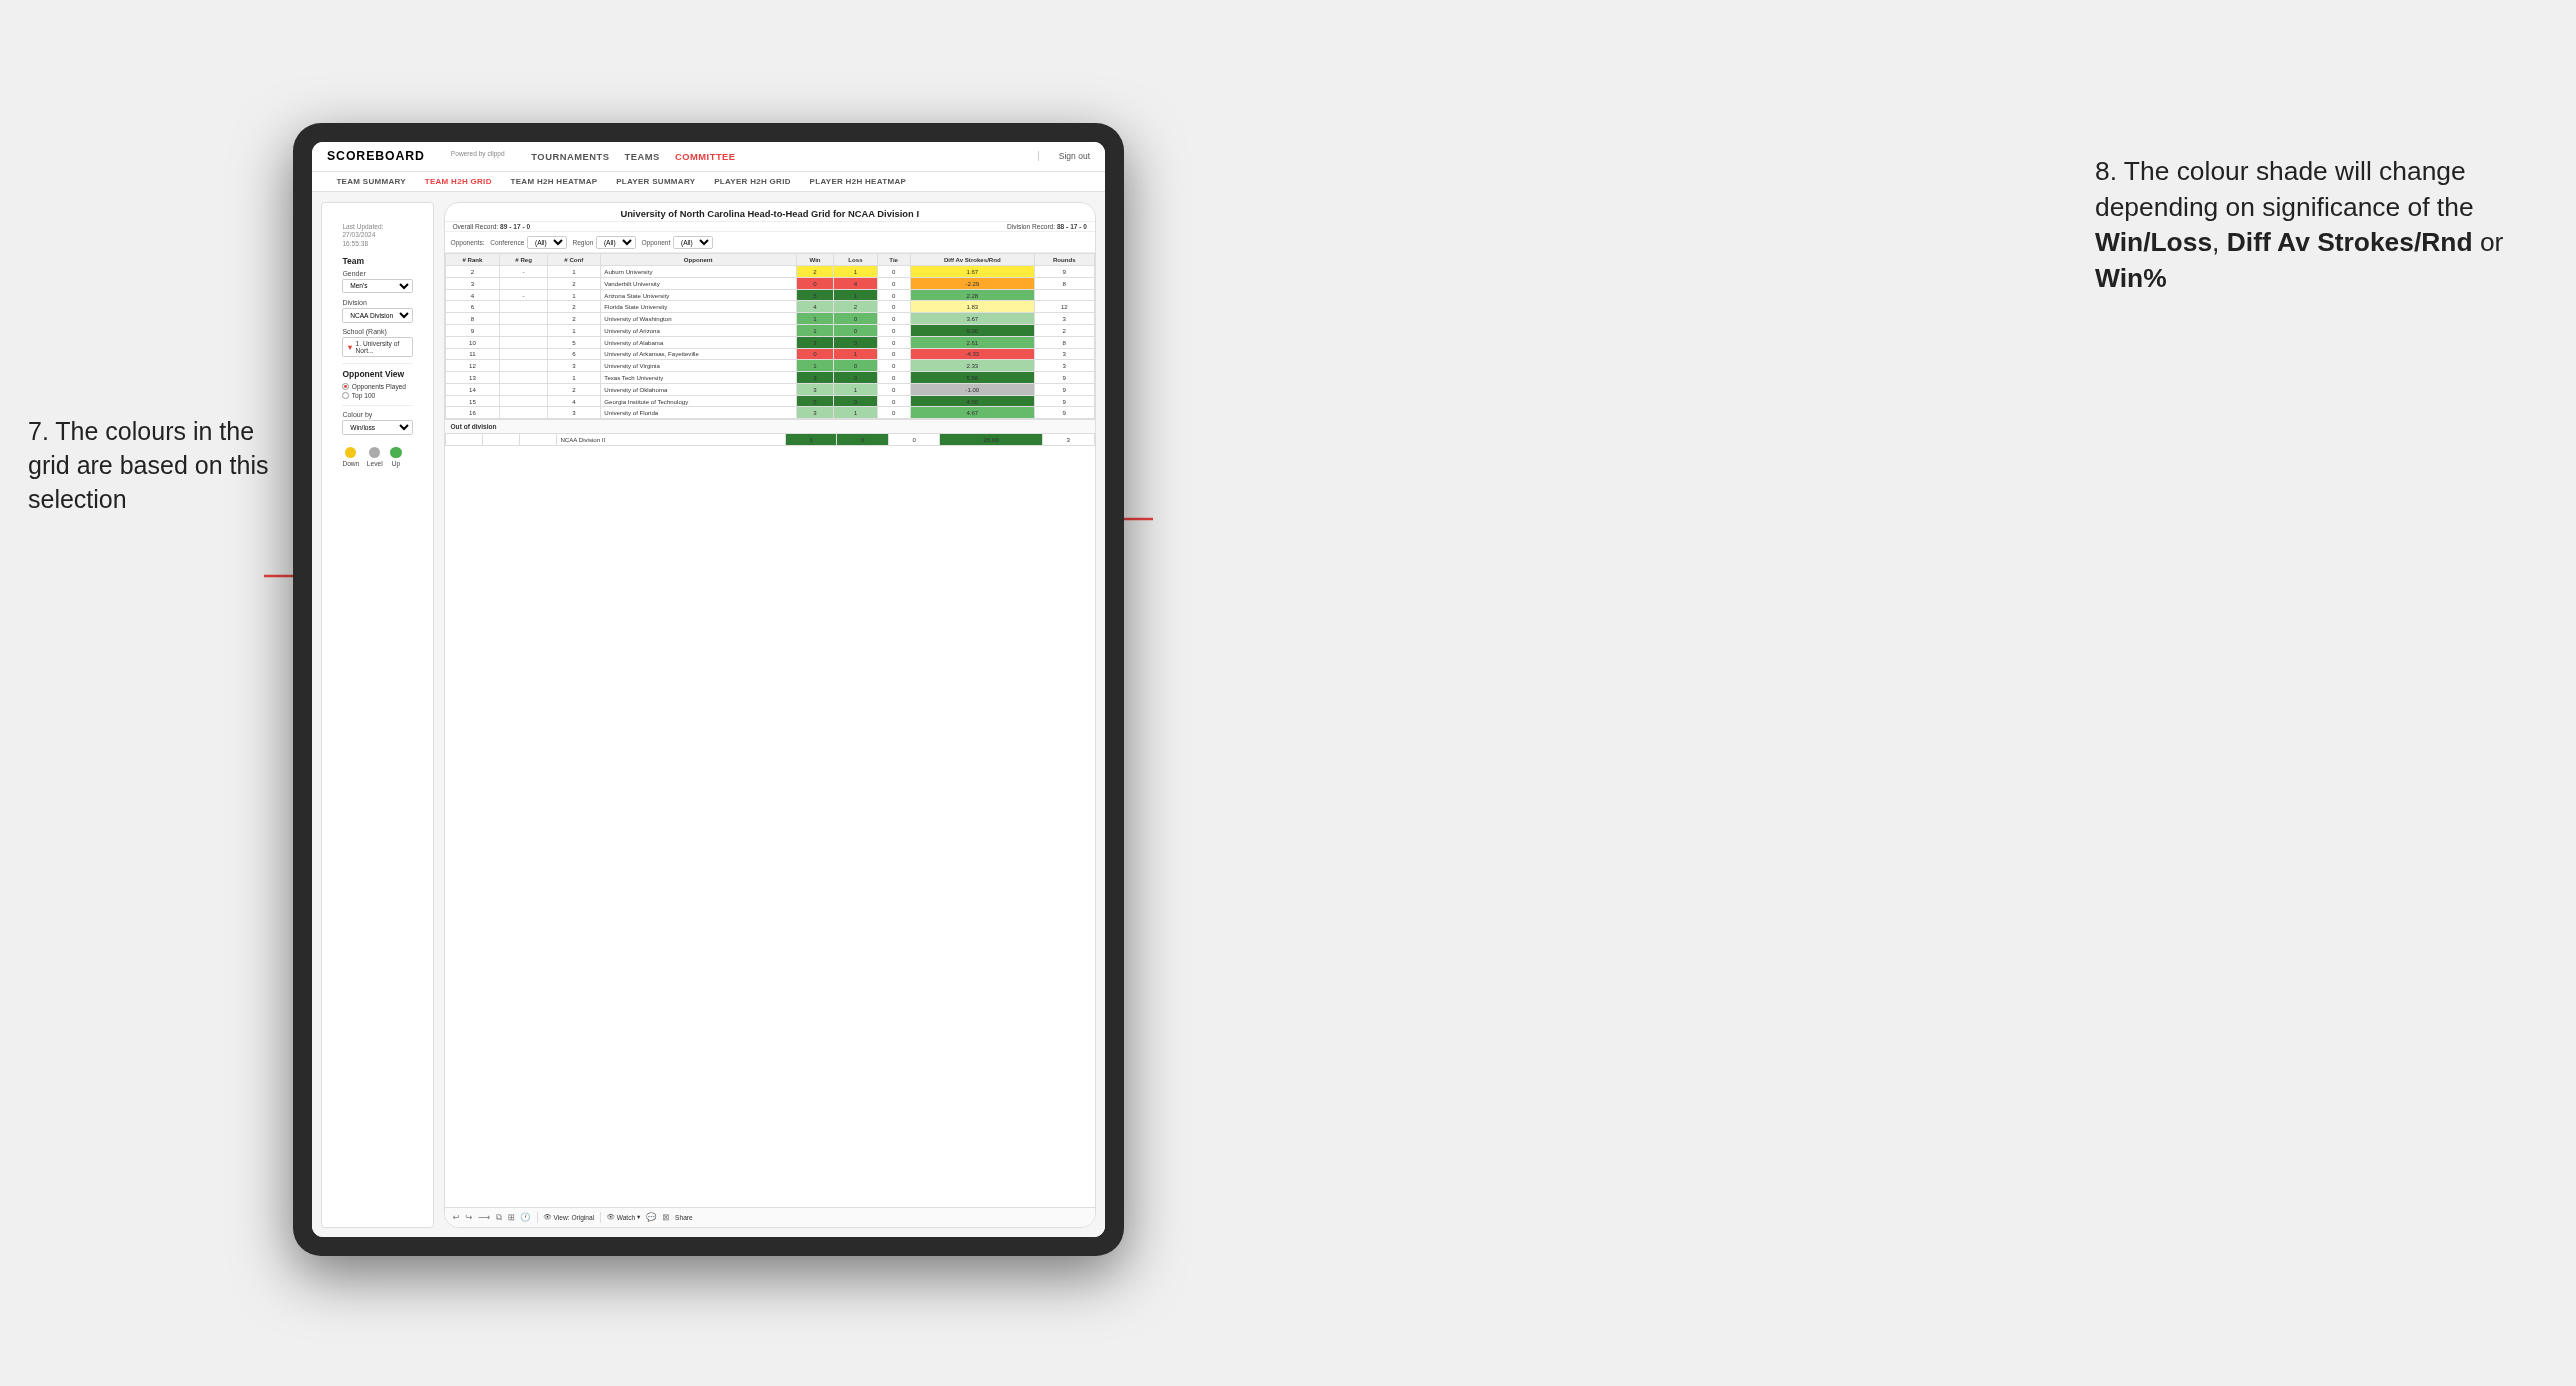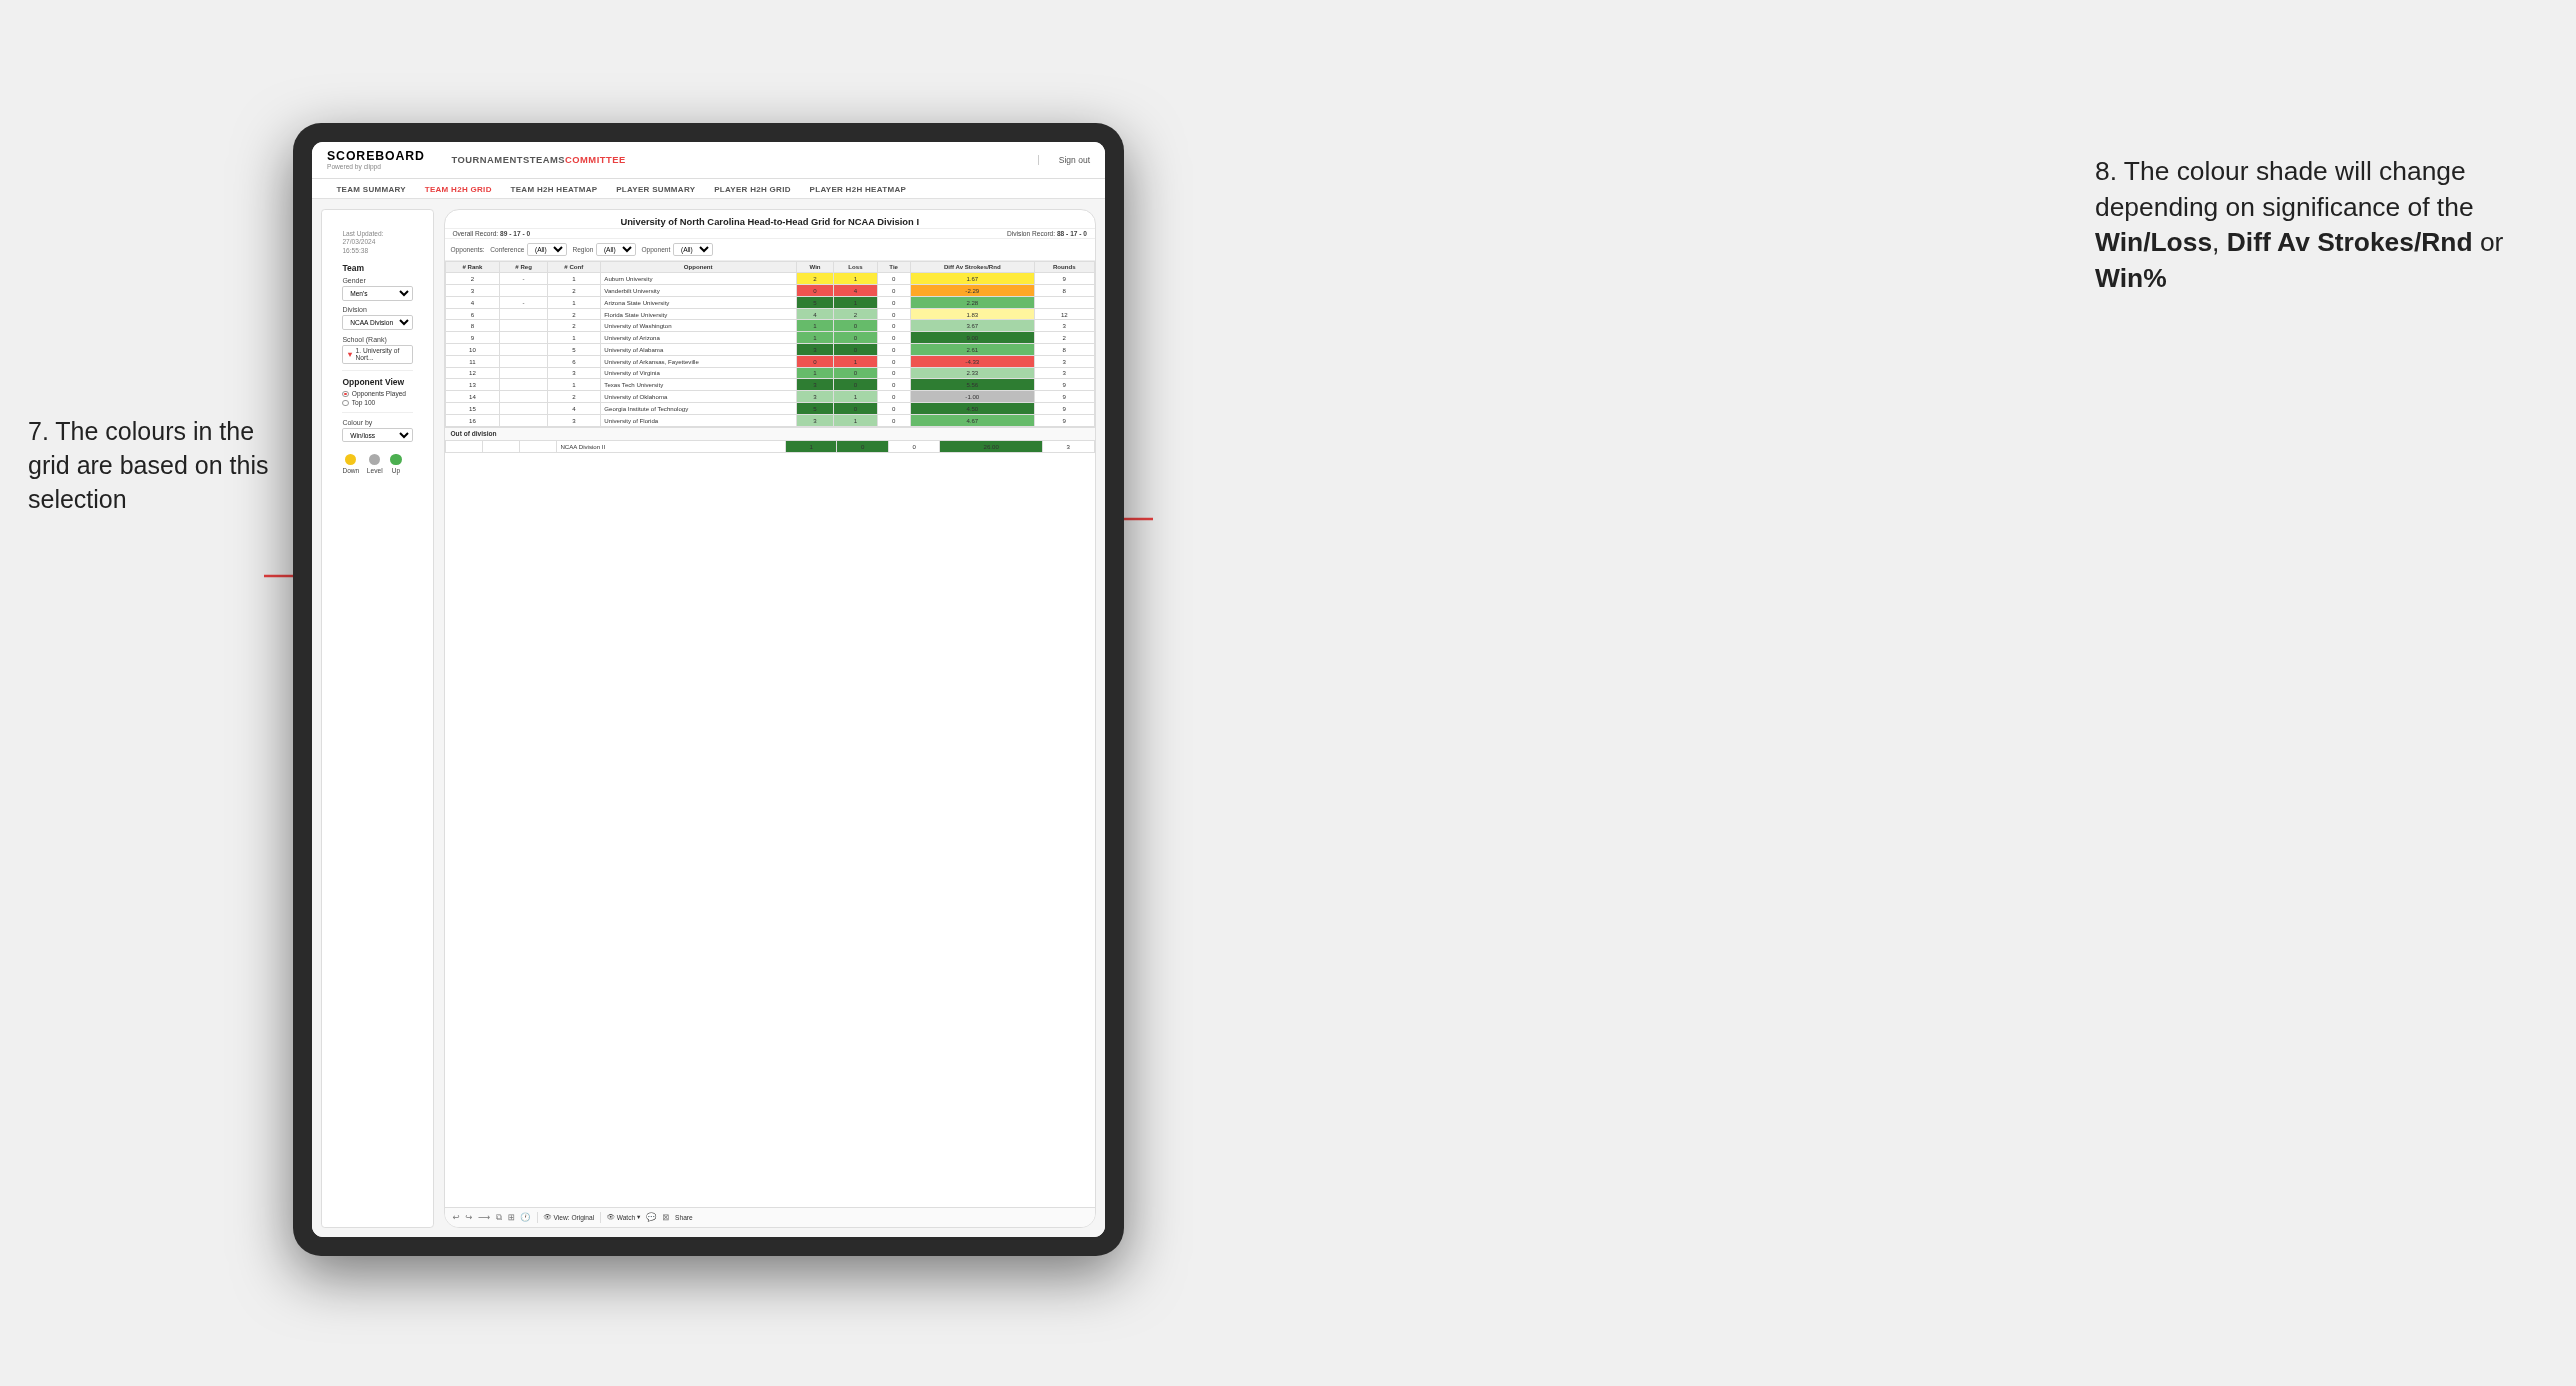--- a/index.html
+++ b/index.html
@@ -38,35 +38,37 @@
     .nav-bar {
       background: #fff;
       border-bottom: 0.9px solid #ddd;
       padding: 7.6px 15px;
       display: flex;
       align-items: center;
       gap: 19px;
     }
     .logo {
       display: flex;
-      flex-direction: column;
+      flex-direction: row;
       line-height: 1.1;
+      gap: 26px;
     }
     .logo-main {
       font-weight: 900;
       font-size: 12.3px;
       color: #000;
       letter-spacing: 0.9px;
     }
     .logo-sub {
       font-size: 6.6px;
       color: #888;
     }
     .nav-links {
       display: flex;
+      gap: 15px;
       margin-left: 7.6px;
     }
     .nav-link {
       font-size: 9.4px;
       color: #555;
       text-transform: uppercase;
       cursor: pointer;
       font-weight: 600;
       letter-spacing: 0.5px;
     }

